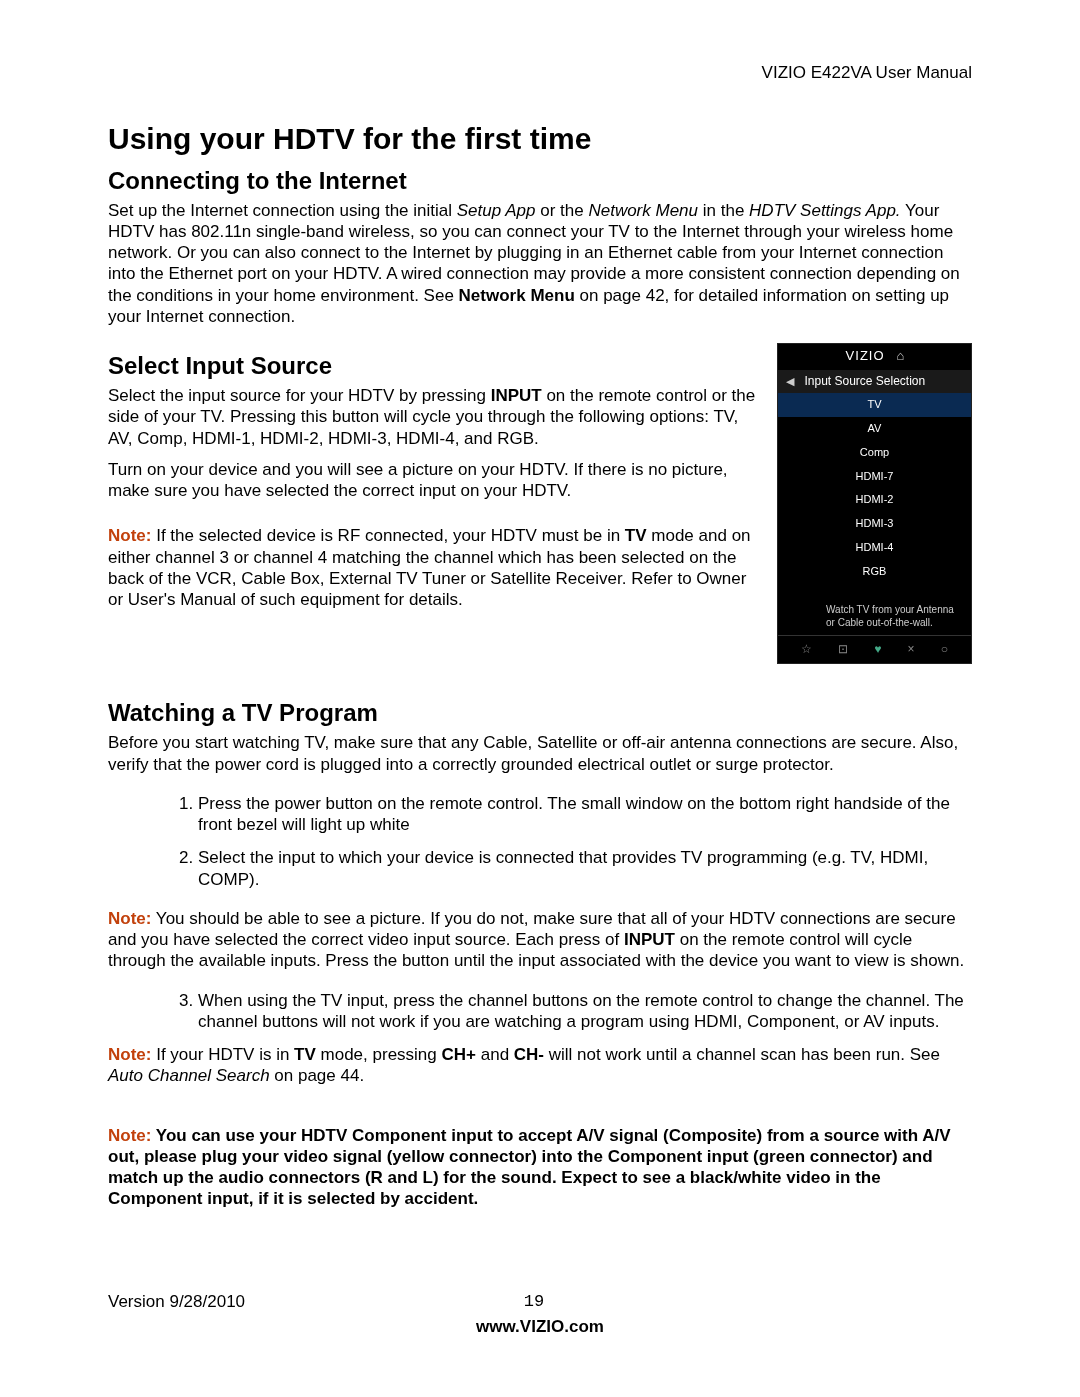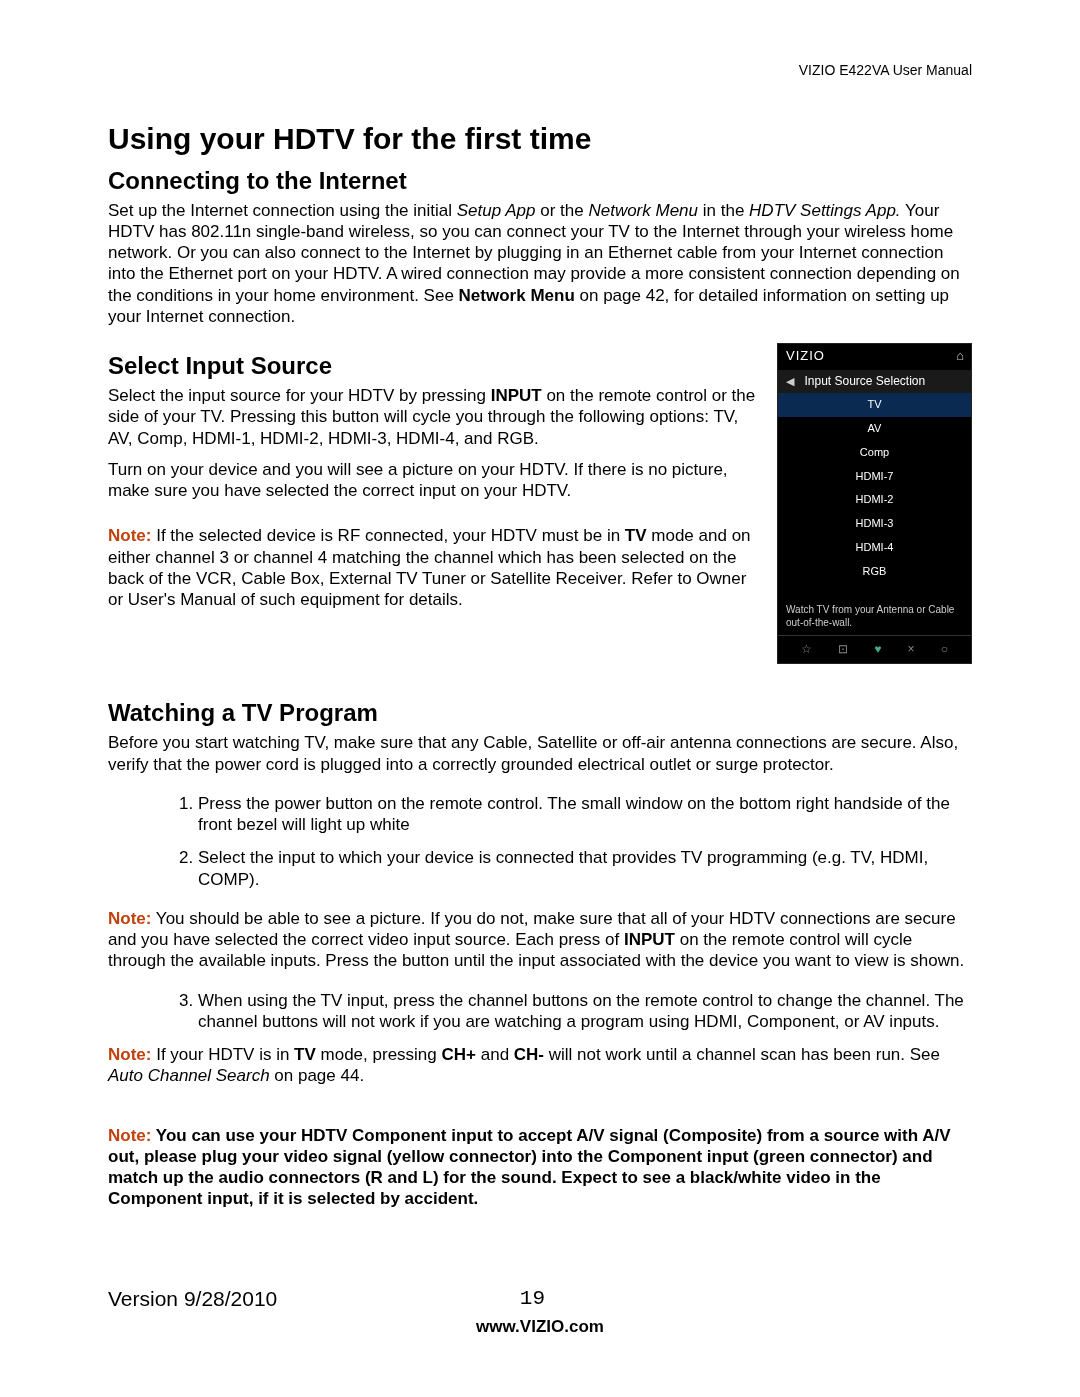--- a/index.html
+++ b/index.html
@@ -11,21 +11,21 @@
     color: #000;
     position: relative;
     padding: 60px 108px 0 108px;
     font-size: 17px;
     line-height: 1.25;
   }
   .header-right {
     position: absolute;
     top: 62px;
     right: 108px;
-    font-size: 14px;
+    font-size: 17px;
   }
   h1 {
     font-size: 30px;
     font-weight: bold;
     margin-top: 60px;
     margin-bottom: 8px;
   }
   h2 {
     font-size: 24px;
     font-weight: bold;
@@ -43,21 +43,21 @@
     width: 195px;
     flex: 0 0 195px;
     background: #000;
     color: #fff;
     font-size: 11px;
     border: 1px solid #222;
     margin-top: -8px;
   }
   .osd-top {
     display: flex;
-    justify-content: space-between;
+    justify-content: center;
     align-items: center;
     padding: 4px 6px 6px 8px;
     letter-spacing: 1px;
     font-size: 13px;
     gap: 12px;
   }
   .osd-home {
     color: #ccc;
     font-size: 13px;
   }
@@ -78,20 +78,21 @@
   }
   .osd-item.selected {
     background: #0a2a52;
     color: #fff;
   }
   .osd-hint {
     padding: 20px 8px 6px 8px;
     font-size: 10px;
     color: #ccc;
     line-height: 1.3;
+    margin-left: 40px;
   }
   .osd-bottom {
     border-top: 1px solid #333;
     padding: 6px 10px 6px 10px;
     display: flex;
     justify-content: space-around;
     align-items: center;
     color: #888;
     font-size: 12px;
   }
@@ -102,21 +103,21 @@
   }
   ol li { margin-bottom: 12px; padding-right: 4px; }
   .footer {
     position: absolute;
     bottom: 60px;
     left: 108px;
     right: 108px;
   }
   .footer-row1 {
     display: flex;
-    font-size: 21px;
+    font-size: 17px;
   }
   .footer-row1 .ver { }
   .footer-row1 .pg { position: absolute; left: 50%; transform: translateX(-80%); font-family: Liberation Mono, monospace; }
   .footer-row2 {
     text-align: center;
     font-weight: bold;
     margin-top: 4px;
   }
   .gap-m { height: 14px; }
 </style>

